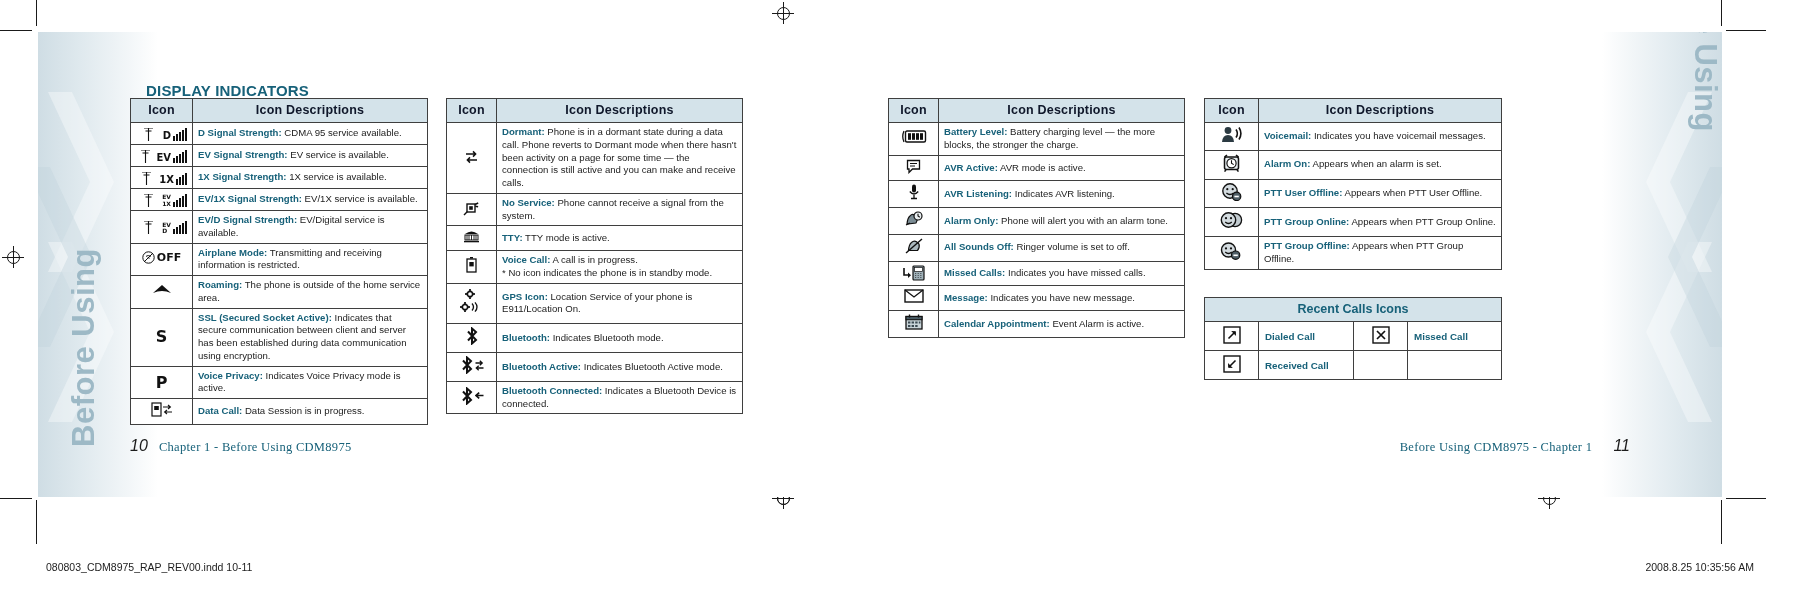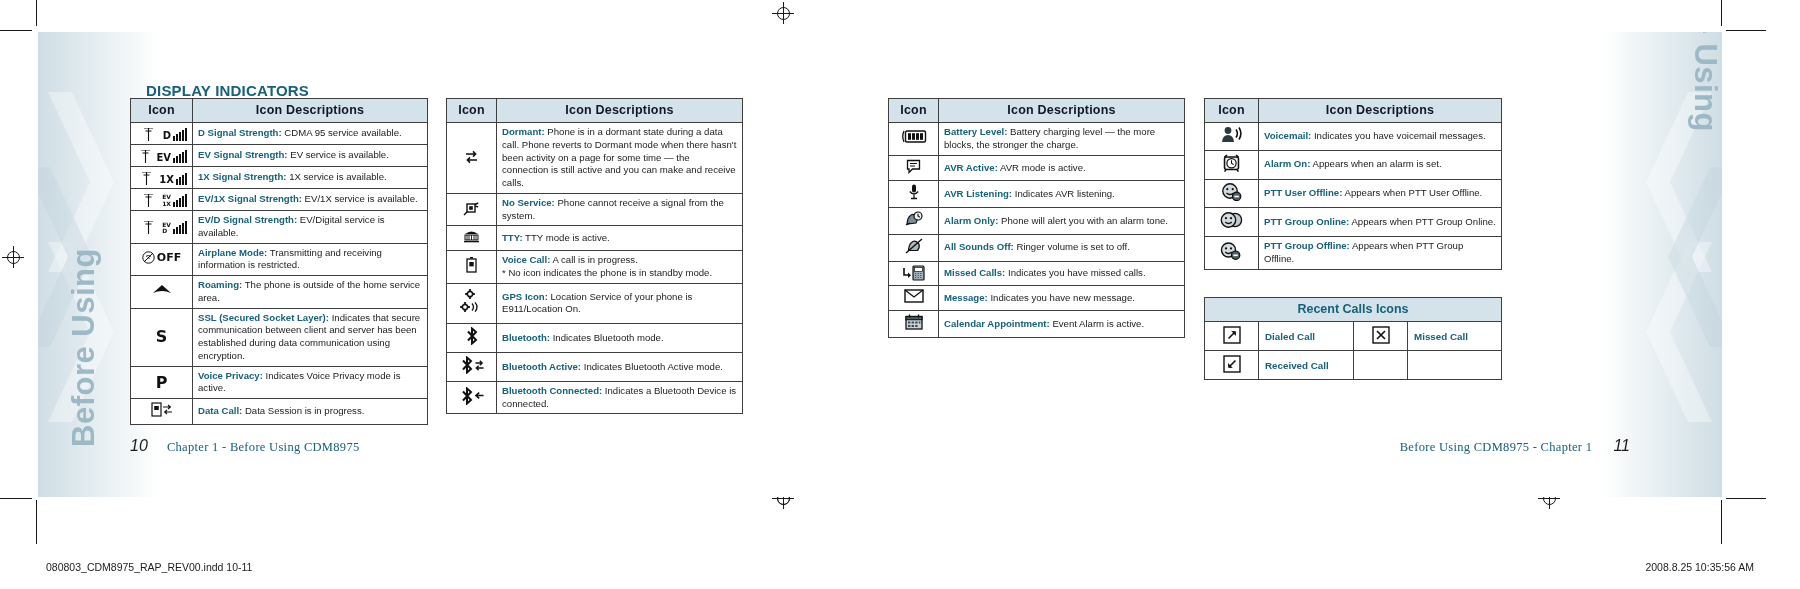--- a/index.html
+++ b/index.html
@@ -318,21 +318,21 @@
         <tr>
           <td class="iconcell">
             <svg width="20" height="11" viewBox="0 0 20 11">
               <path d="M10 1 L19 9 Q10 5 1 9 Z" fill="#111"></path>
             </svg>
           </td>
           <td class="desc"><b>Roaming:</b><span> The phone is outside of the home service area.</span></td>
         </tr>
         <tr>
           <td class="iconcell"><span class="glyph" style="font-size:16px;">S</span></td>
-          <td class="desc"><b>SSL (Secured Socket Layer):</b><span> Indicates that secure communication between client and server has been established during data communication using encryption.</span></td>
+          <td class="desc"><b>SSL (Secured Socket Active):</b><span> Indicates that secure communication between client and server has been established during data communication using encryption.</span></td>
         </tr>
         <tr>
           <td class="iconcell"><span class="glyph" style="font-size:16px;">P</span></td>
           <td class="desc"><b>Voice Privacy:</b><span> Indicates Voice Privacy mode is active.</span></td>
         </tr>
         <tr>
           <td class="iconcell">
             <span style="display:inline-flex;align-items:center;gap:1px;">
               <svg width="11" height="15" viewBox="0 0 11 15">
                 <rect x="1" y="1" width="9" height="13" fill="none" stroke="#111" stroke-width="1.2"></rect>
@@ -457,21 +457,21 @@
               </svg>
             </span>
           </td>
           <td class="desc"><b>Bluetooth Connected:</b><span> Indicates a Bluetooth Device is connected.</span></td>
         </tr>
       </tbody>
     </table>
 
     <div class="folio" style="left:92px; top:405px;">
       <span class="num">10</span>
-      <span class="chap" style="margin-left:16px;">Chapter 1 - Before Using CDM8975</span>
+      <span class="chap" style="margin-left:8px;">Chapter 1 - Before Using CDM8975</span>
     </div>
   </div>
 
   <div class="page page-right">
     <div class="side-band right-side">
       <svg class="chevrons" viewBox="0 0 120 465" preserveAspectRatio="none">
         <path d="M110 60 L68 150 L110 240 L86 240 L44 150 L86 60 Z" fill="#ffffff" opacity=".65"></path>
         <path d="M110 210 L68 300 L110 390 L86 390 L44 300 L86 210 Z" fill="#ffffff" opacity=".65"></path>
         <path d="M132 135 L90 225 L132 315 L108 315 L66 225 L108 135 Z" fill="#b9ced8" opacity=".5"></path>
       </svg>

